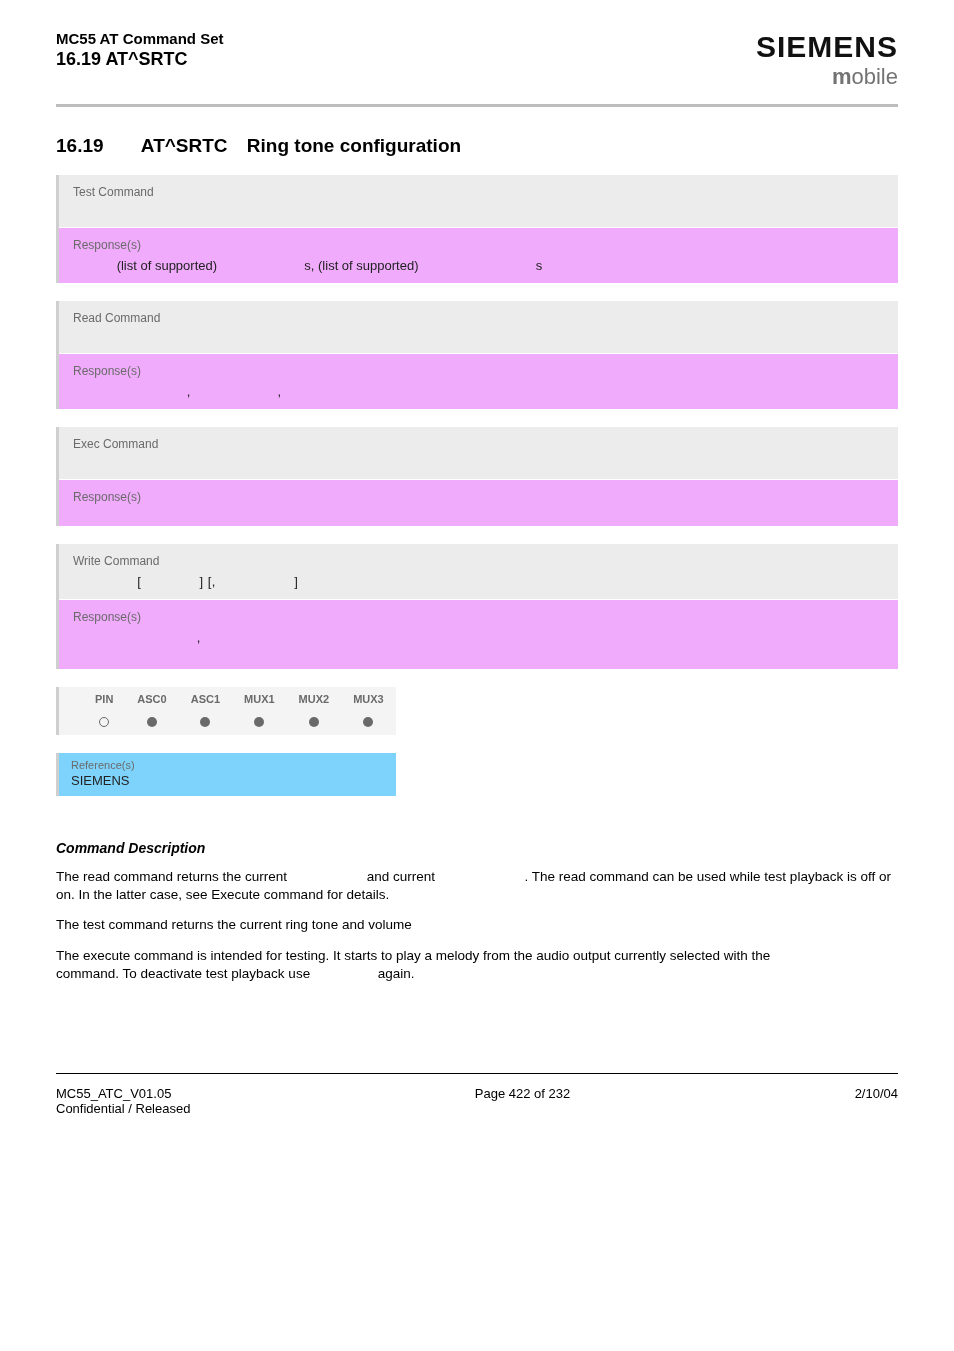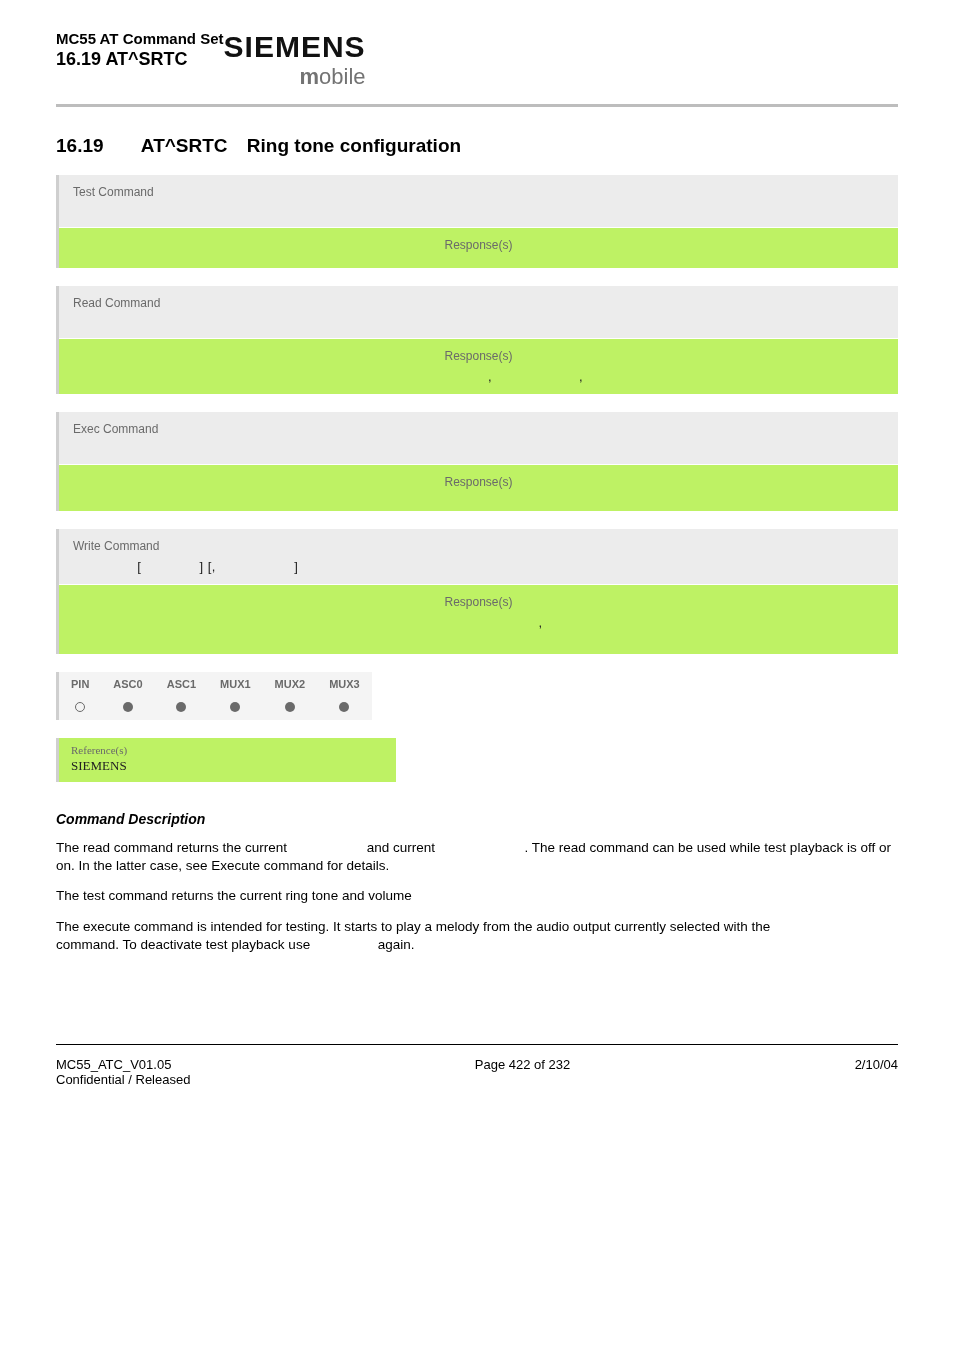--- a/index.html
+++ b/index.html
@@ -8,48 +8,48 @@
     background: #fff;
     width: 954px;
     margin: 0 auto;
     color: #000;
   }
   .page {
     padding: 30px 56px 0 56px;
   }
   .header-row {
     display: flex;
-    justify-content: flex-start;
+    justify-content: space-between;
     align-items: flex-start;
     padding-bottom: 8px;
   }
   .header-left { }
   .doc-title { font-weight: bold; font-size: 15px; }
   .doc-sub { font-weight: bold; font-size: 18px; margin-top:2px;}
   .brand { text-align: right; }
   .brand-name { font-family: Arial, sans-serif; font-weight: 900; font-size: 30px; letter-spacing: 1px; color:#111;}
   .brand-sub { font-size: 22px; color:#737373;}
   .brand-sub .m { font-weight:700; }
   hr.top-rule { border: none; border-top: 3px solid #bdbdbd; margin: 6px 0 28px 0; }
   h2.section-title { font-size: 19px; font-weight: bold; margin-bottom: 18px;}
   h2.section-title .secnum { display:inline-block; margin-right:32px;}
   h2.section-title .cmdname { display:inline-block; margin-right:14px;}
   h3.ital { font-style: italic; font-weight: bold; font-size: 14px; margin: 6px 0 12px 0;}
-  .box { border-left: 3px solid #cfcfcf; margin-bottom: 18px; background:#bef264;}
+  .box { border-left: 3px solid #cfcfcf; margin-bottom: 18px; background:#f0abfc;}
   .box-row { padding: 10px 14px; font-size: 12px; color:#6a6a6a; }
-  .box-row + .box-row { border-top: 1px solid #fff; text-align: center;}
+  .box-row + .box-row { border-top: 1px solid #fff;}
   .box-row.dark { background:#ececec;}
   .box-row .label { display:block; margin-bottom:6px;}
   .box-row .content { color:#222; font-size:13px;}
-  .small-table { border-left:3px solid #cfcfcf; background:#f4f4f4; display:inline-block; margin-bottom:14px;}
+  .small-table { border-left:3px solid #cfcfcf; background:#f4f4f4; display:inline-block; margin-bottom:14px;padding-left:24px;}
   .small-table table { border-collapse: collapse;}
   .small-table th, .small-table td { font-size:11px; color:#6a6a6a; text-align:center; padding:6px 12px;}
   .dot-filled { width:10px; height:10px; border-radius:50%; background:#6a6a6a; display:inline-block;}
   .dot-open { width:10px; height:10px; border-radius:50%; border:1.5px solid #6a6a6a; display:inline-block;}
-  .ref-box { border-left:3px solid #cfcfcf; background:#bef264; display:inline-block; width:340px; margin-bottom:23px;font-family:Liberation Serif, serif;}
+  .ref-box { border-left:3px solid #cfcfcf; background:#7dd3fc; display:inline-block; width:340px; margin-bottom:38px;}
   .ref-box .hdr { font-size:11px; color:#6a6a6a; padding:6px 12px 2px 12px;}
   .ref-box .val { font-size:13px; color:#222; padding:0 12px 8px 12px;}
   .desc p { font-size:13.5px; margin-bottom:12px; line-height:1.35;}
   .gap { display:inline-block; }
   .footer {
     border-top:1px solid #000;
     margin-top:90px;
     padding-top:12px;
     display:flex; justify-content:space-between;
     font-size:13px;
@@ -86,20 +86,28 @@
 
 
   
   <div class="box">
     <div class="box-row dark">
       <span class="label">Test Command</span>
       <div style="height:12px"></div>
     </div>
     <div class="box-row">
       <span class="label">Response(s)</span>
+      <div class="content">
+        <span class="gap" style="width:40px"></span>
+        <span>(list of supported)</span>
+        <span class="gap" style="width:80px"></span>
+        <span>s, (list of supported)</span>
+        <span class="gap" style="width:110px"></span>
+        <span>s</span>
+      </div>
     </div>
   </div>
 
   
   <div class="box">
     <div class="box-row dark">
       <span class="label">Read Command</span>
       <div style="height:12px"></div>
     </div>
     <div class="box-row">

